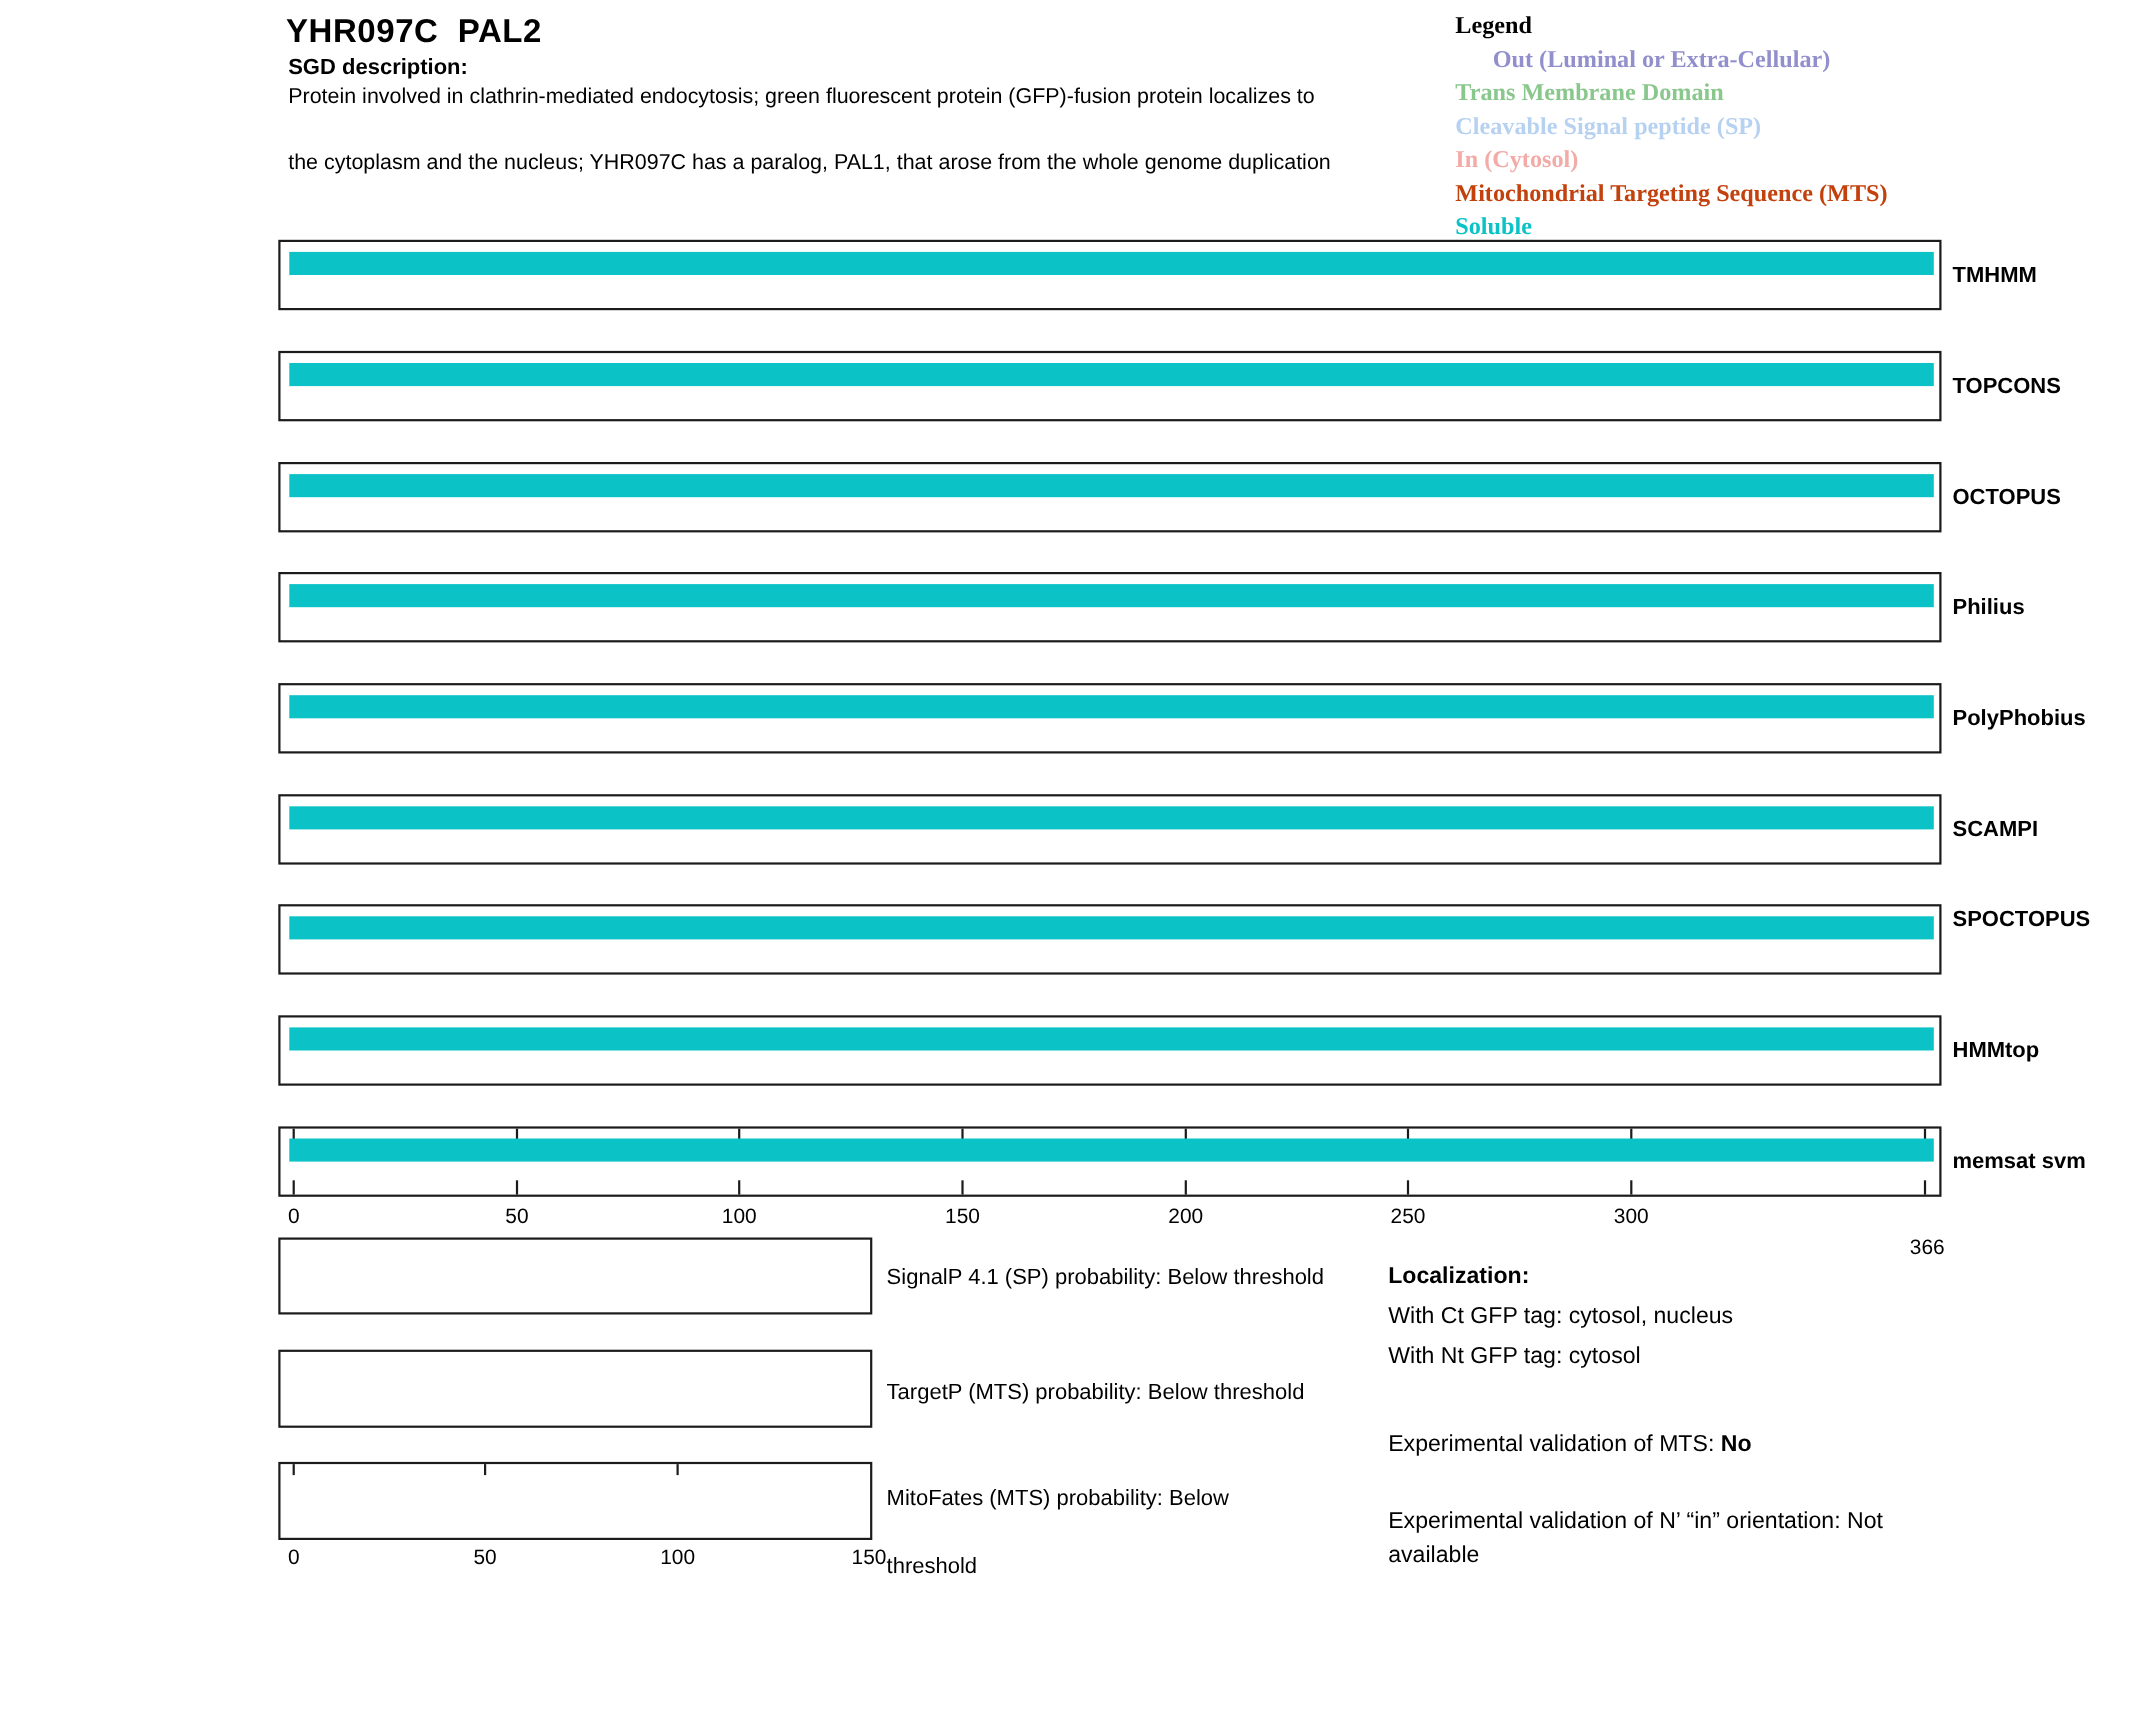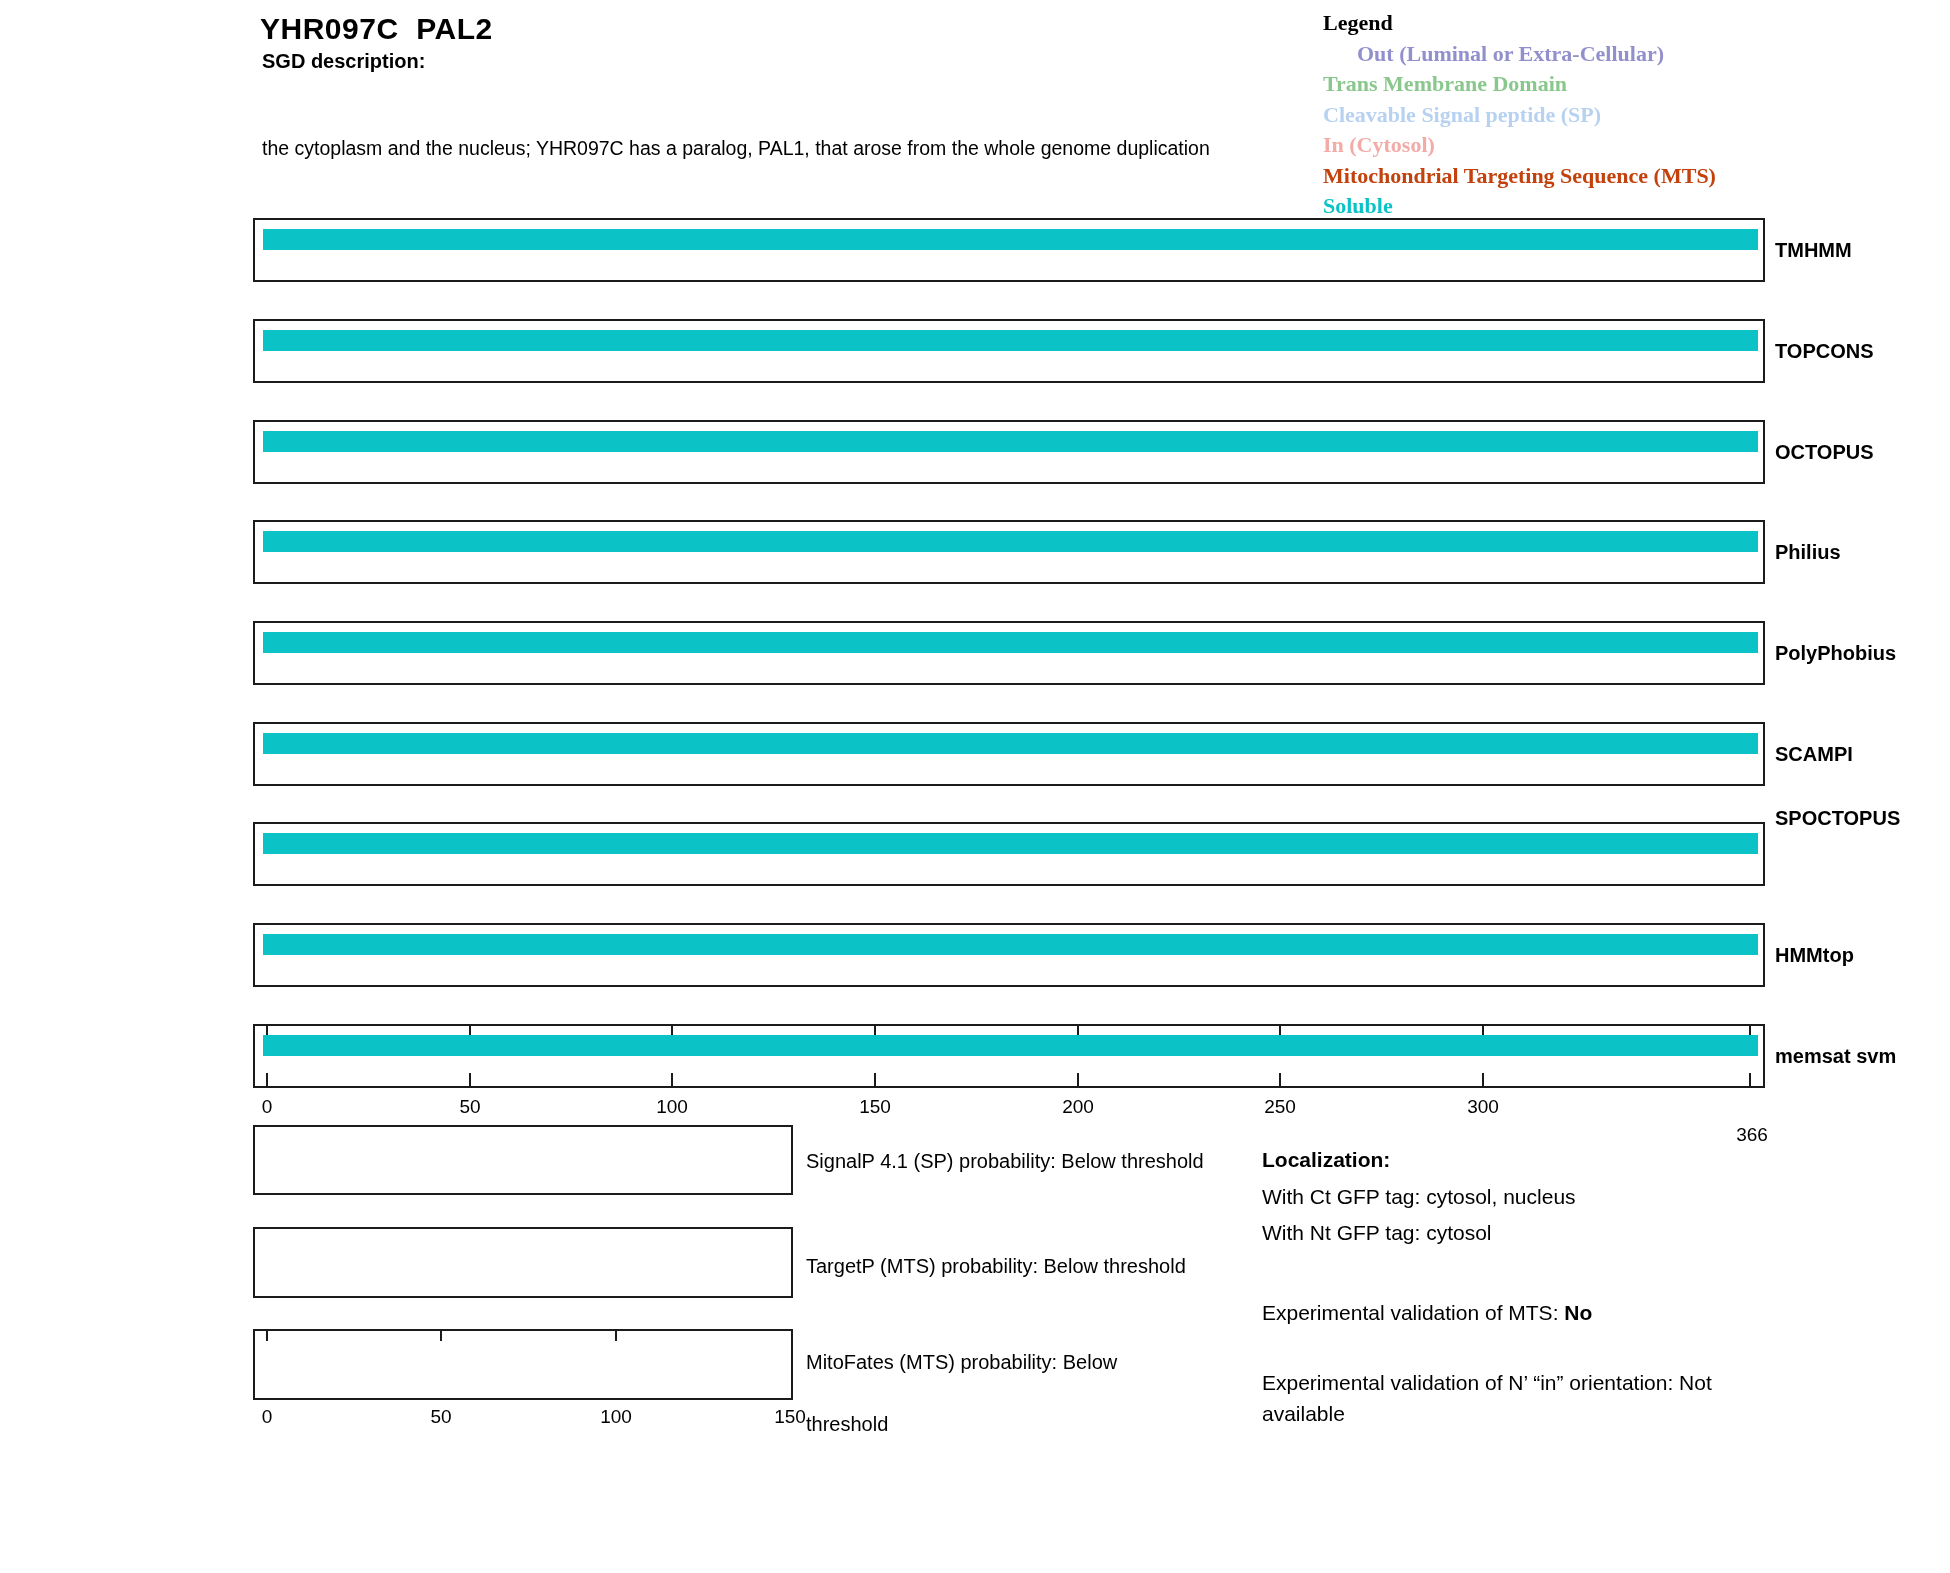--- a/index.html
+++ b/index.html
@@ -40,21 +40,21 @@
   .info .b{font-weight:bold;}
   .wrapblock{position:absolute;left:1262px;top:1367px;width:478px;font-size:21px;line-height:31px;white-space:normal;}
 </style>
 </head>
 <body>
 
 <div id="canvas">
 
   <div class="abs title">YHR097C  PAL2</div>
   <div class="abs sgd-label">SGD description:</div>
-  <div class="abs desc"><br>
+  <div class="abs desc"><span>Protein involved in clathrin-mediated endocytosis; green fluorescent protein (GFP)-fusion protein localizes to</span><br>
 <span>the cytoplasm and the nucleus; YHR097C has a paralog, PAL1, that arose from the whole genome duplication</span></div>
 
   <div class="abs legend">
     <div class="lg-title">Legend</div>
     <div style="color: rgb(146, 143, 205); margin-left: 34px;">Out (Luminal or Extra-Cellular)</div>
     <div style="color: rgb(138, 199, 141);">Trans Membrane Domain</div>
     <div style="color: rgb(183, 209, 241);">Cleavable Signal peptide (SP)</div>
     <div style="color: rgb(242, 171, 167);">In (Cytosol)</div>
     <div style="color: #c2410c;">Mitochondrial Targeting Sequence (MTS)</div>
     <div style="color: rgb(11, 195, 199);">Soluble</div>
@@ -86,21 +86,21 @@
   <div class="track-label" style="top:621px;">PolyPhobius</div>
 
   <div class="track-box" style="top:722px;">
     <div class="span-bar" style="background: rgb(11, 195, 199);"></div>
   </div>
   <div class="track-label" style="top:722px;">SCAMPI</div>
 
   <div class="track-box" style="top:822px;">
     <div class="span-bar" style="background: rgb(11, 195, 199);"></div>
   </div>
-  <div class="track-label" style="top:786px;">SPOCTOPUS</div>
+  <div class="track-label" style="top:804px;">SPOCTOPUS</div>
 
   <div class="track-box" style="top:923px;">
     <div class="span-bar" style="background: rgb(11, 195, 199);"></div>
   </div>
   <div class="track-label" style="top:923px;">HMMtop</div>
 
   <div class="track-box" style="top:1024px;">
     <div class="tick top" style="left:11px;"></div>
     <div class="tick top" style="left:214px;"></div>
     <div class="tick top" style="left:416px;"></div>

